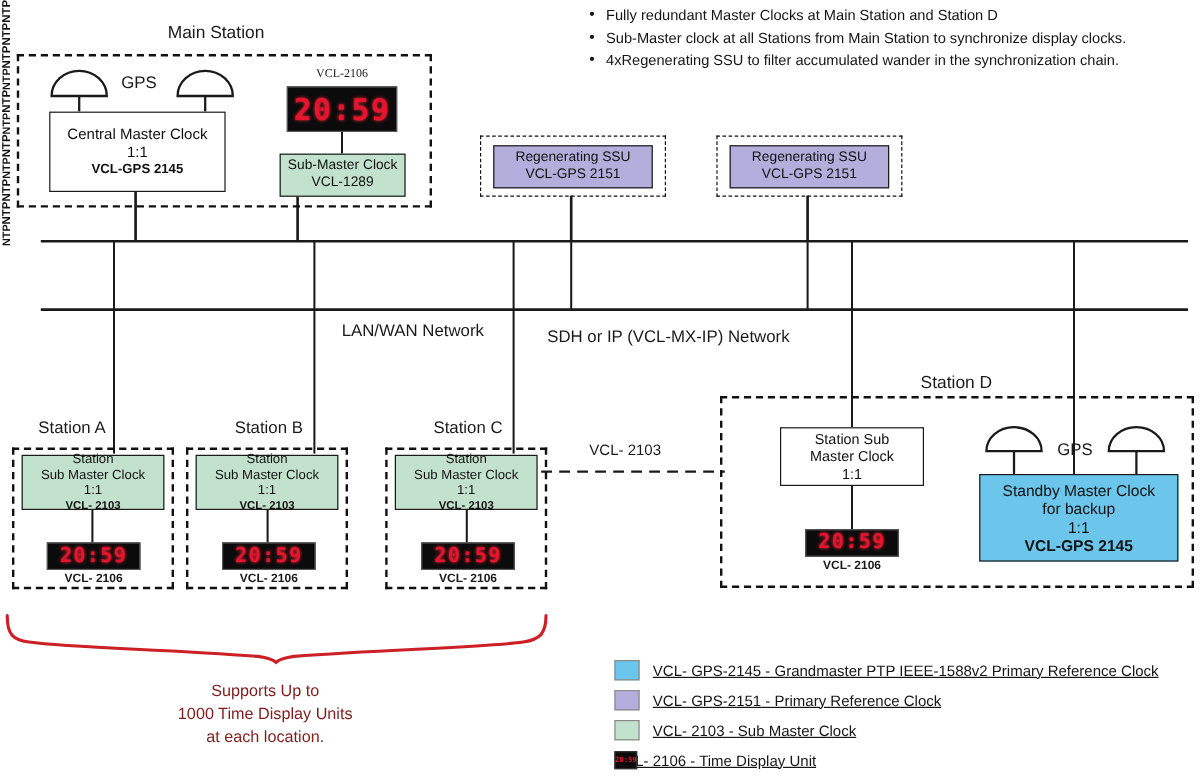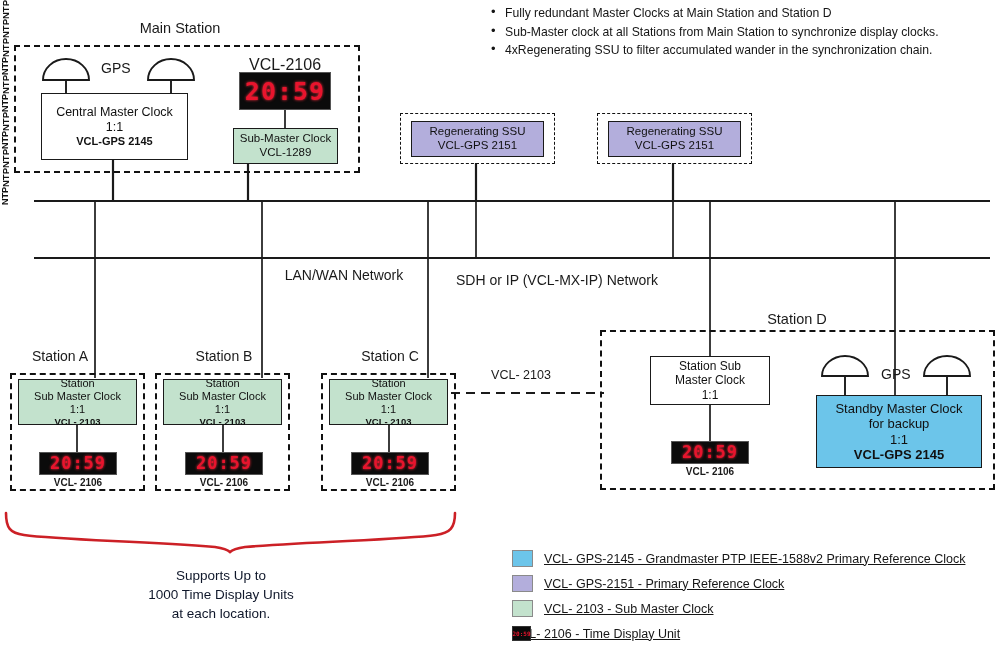--- a/index.html
+++ b/index.html
@@ -5,21 +5,21 @@
 <style>
   html,body{margin:0;padding:0;background:#ffffff;}
   body{width:1000px;height:653px;overflow:hidden;
        font-family:"Liberation Sans","DejaVu Sans",sans-serif;color:#111;}
   #stage{position:relative;width:1000px;height:653px;}
   svg.layer{position:absolute;left:0;top:0;width:1000px;height:653px;pointer-events:none;}
 
   
   .lbl{position:absolute;font-size:13.5px;color:#1a1a1a;white-space:nowrap;}
   .lbl.c{transform:translateX(-50%);}
-  .small{font-size:16px;}
+  .small{font-size:10px;font-family:Liberation Serif, serif;}
   .vert{writing-mode:vertical-rl;transform:rotate(180deg);font-size:9.5px;font-weight:bold;}
 
   
   .box{position:absolute;border:1.6px solid #1a1a1a;background:#fff;
        display:flex;flex-direction:column;align-items:center;justify-content:center;
        text-align:center;line-height:1.18;font-size:12.5px;box-sizing:border-box;}
   .box .l1{font-size:12.5px;}
   .box .bold{font-weight:bold;font-size:11px;}
   .box .bold-lg{font-weight:bold;font-size:13px;}
   .dashbox{position:absolute;border:2.6px dashed #111;box-sizing:border-box;background:transparent;}
@@ -42,21 +42,21 @@
   .legtxt{font-size:12.5px;color:#161616;white-space:nowrap;text-decoration:underline;}
 
   
   #bullets{position:absolute;left:487px;top:4px;width:510px;}
   #bullets ul{margin:0;padding:0 0 0 18px;list-style:none;}
   #bullets li{font-size:12.2px;line-height:18.5px;color:#151515;position:relative;white-space:nowrap;}
   #bullets li:before{content:"\2022";position:absolute;left:-14px;top:-1px;font-size:13px;}
 
   
   #rednote{position:absolute;left:71px;top:566px;width:300px;text-align:center;
-           color:#0f172a;font-size:13.5px;line-height:19px;}
+           color:#7f1d1d;font-size:13.5px;line-height:19px;}
 </style>
 </head>
 <body>
 
 <div id="stage">
 
   <svg class="layer" viewBox="0 0 1000 653">
     <g stroke="#1a1a1a" stroke-width="2.2" fill="none">
 
       <line x1="34" y1="201" x2="990" y2="201"></line>

